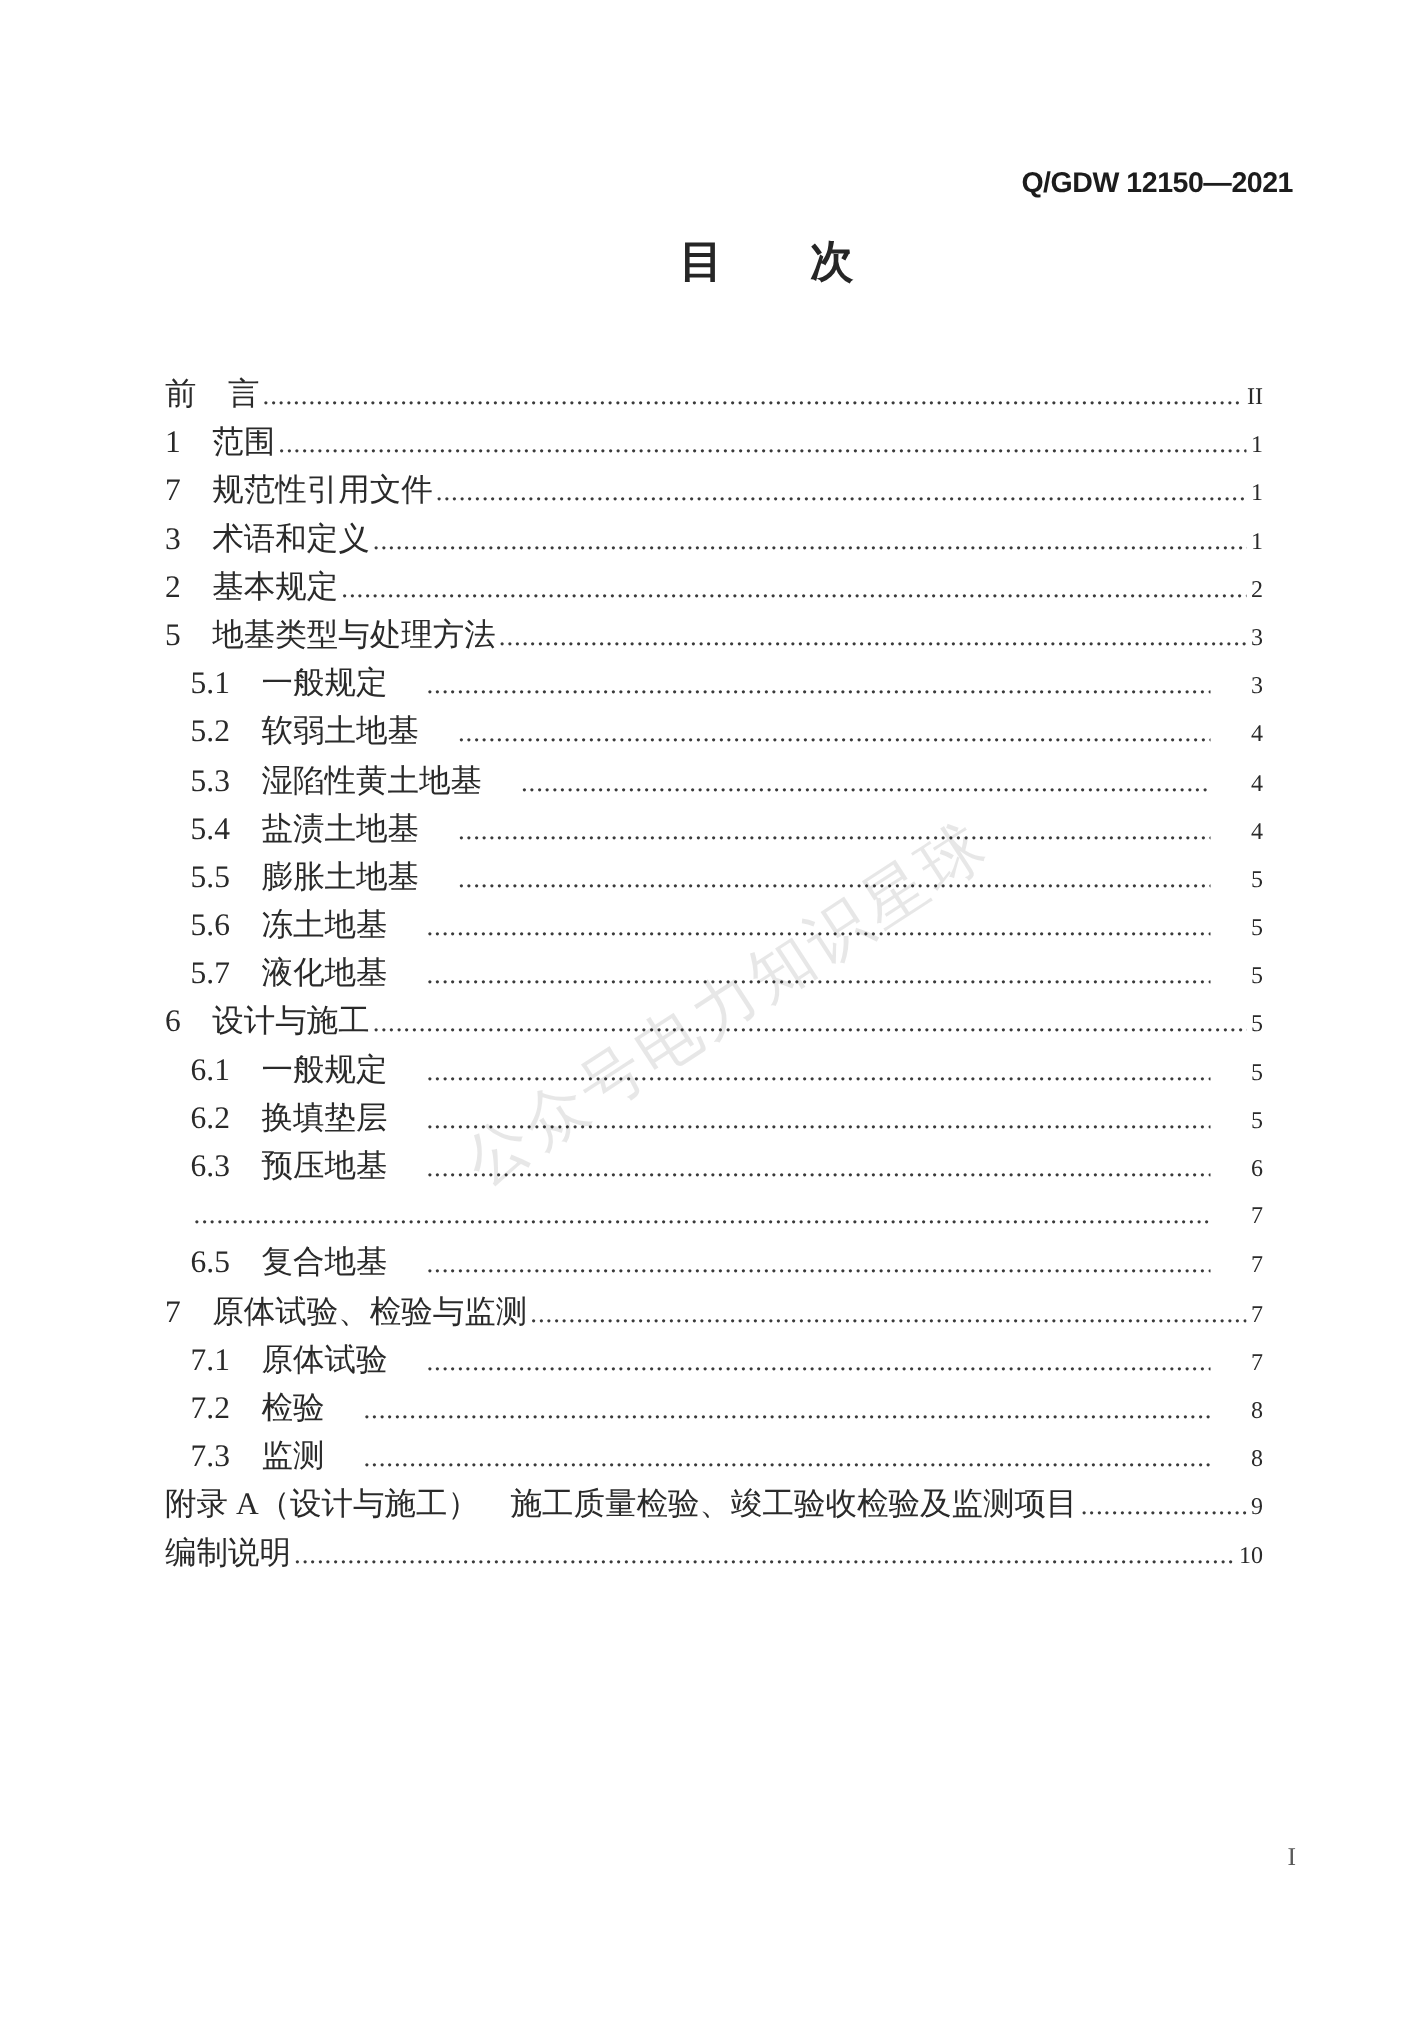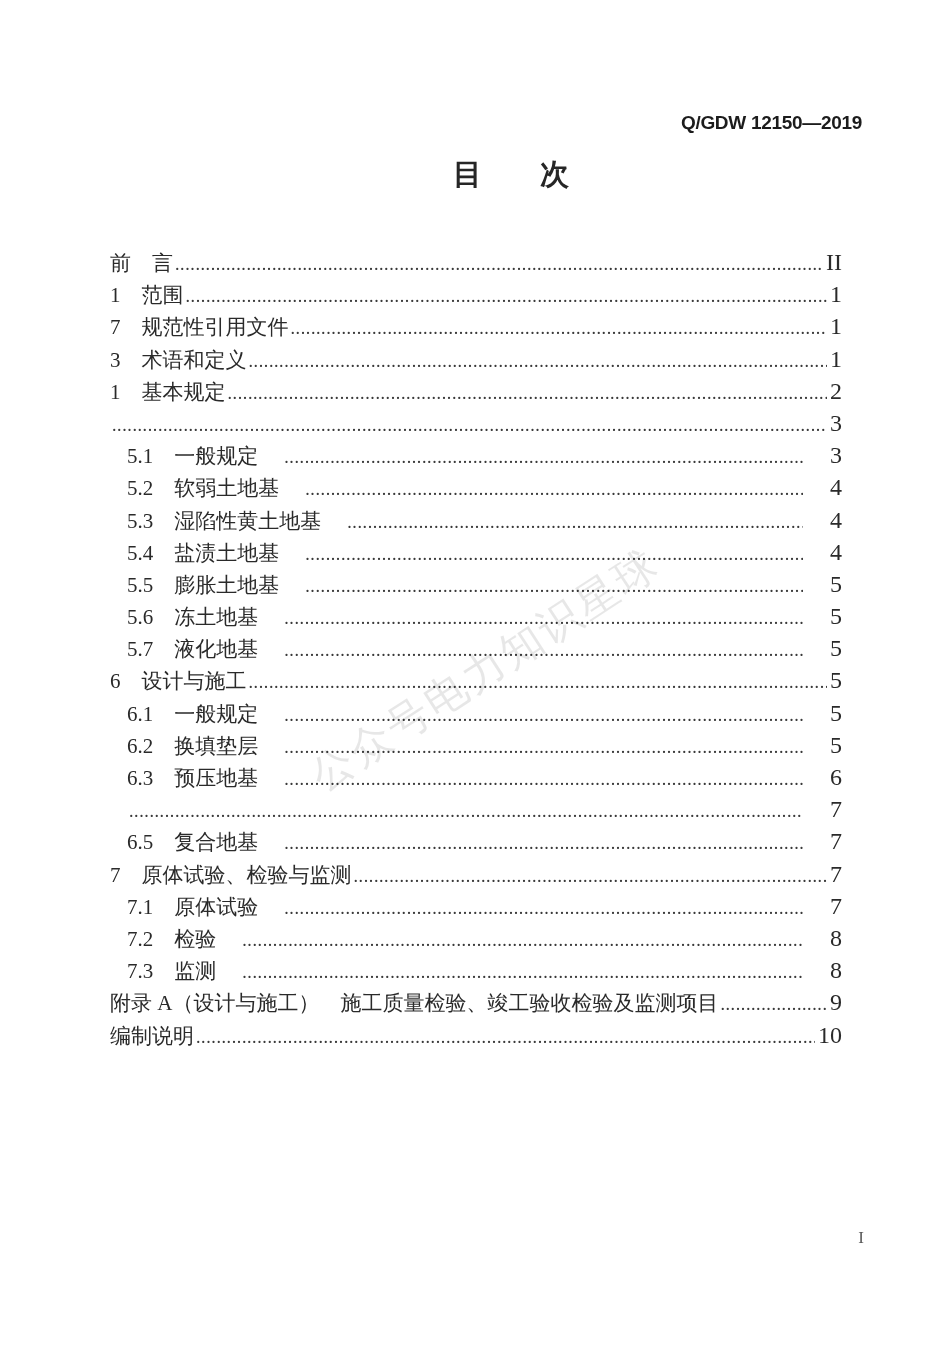--- a/index.html
+++ b/index.html
@@ -68,21 +68,21 @@
     overflow: hidden;
     white-space: nowrap;
     font-size: 18px;
     letter-spacing: 0.6px;
     color: #3a3a3a;
     margin: 0 3px 0 2px;
   }
   .pg {
     flex: 0 0 auto;
     white-space: pre;
-    font-size: 24px;
+    font-size: 16px;
   }
   .watermark {
     position: absolute;
     left: 270px;
     top: 646px;
     width: 430px;
     height: 48px;
     line-height: 48px;
     text-align: center;
     transform: rotate(-33deg);
@@ -99,21 +99,21 @@
     right: 86px;
     font-size: 17px;
     color: #5a5a5a;
   }
 </style>
 </head>
 <body>
 
 <div class="page">
 
-  <div class="doc-code">Q/GDW 12150—2019</div>
+  <div class="doc-code">Q/GDW 12150—2021</div>
 
   <h1 class="title">目　　次</h1>
 
   <div class="toc">
       <div class="toc-row">
         <span class="entry-text">前　言</span>
         <span class="dots">....................................................................................................................................................................................................................................................................</span>
         <span class="pg">II</span>
       </div>
       <div class="toc-row">
@@ -125,25 +125,26 @@
         <span class="entry-text">7　规范性引用文件</span>
         <span class="dots">....................................................................................................................................................................................................................................................................</span>
         <span class="pg">1</span>
       </div>
       <div class="toc-row">
         <span class="entry-text">3　术语和定义</span>
         <span class="dots">....................................................................................................................................................................................................................................................................</span>
         <span class="pg">1</span>
       </div>
       <div class="toc-row">
-        <span class="entry-text">1　基本规定</span>
+        <span class="entry-text">2　基本规定</span>
         <span class="dots">....................................................................................................................................................................................................................................................................</span>
         <span class="pg">2</span>
       </div>
       <div class="toc-row">
+        <span class="entry-text">5　地基类型与处理方法</span>
         <span class="dots">....................................................................................................................................................................................................................................................................</span>
         <span class="pg">3</span>
       </div>
       <div class="toc-row lvl1">
         <span class="entry-text">5.1　一般规定</span>
         <span class="dots">....................................................................................................................................................................................................................................................................</span>
         <span class="pg">3</span>
       </div>
       <div class="toc-row lvl1">
         <span class="entry-text">5.2　软弱土地基</span>

